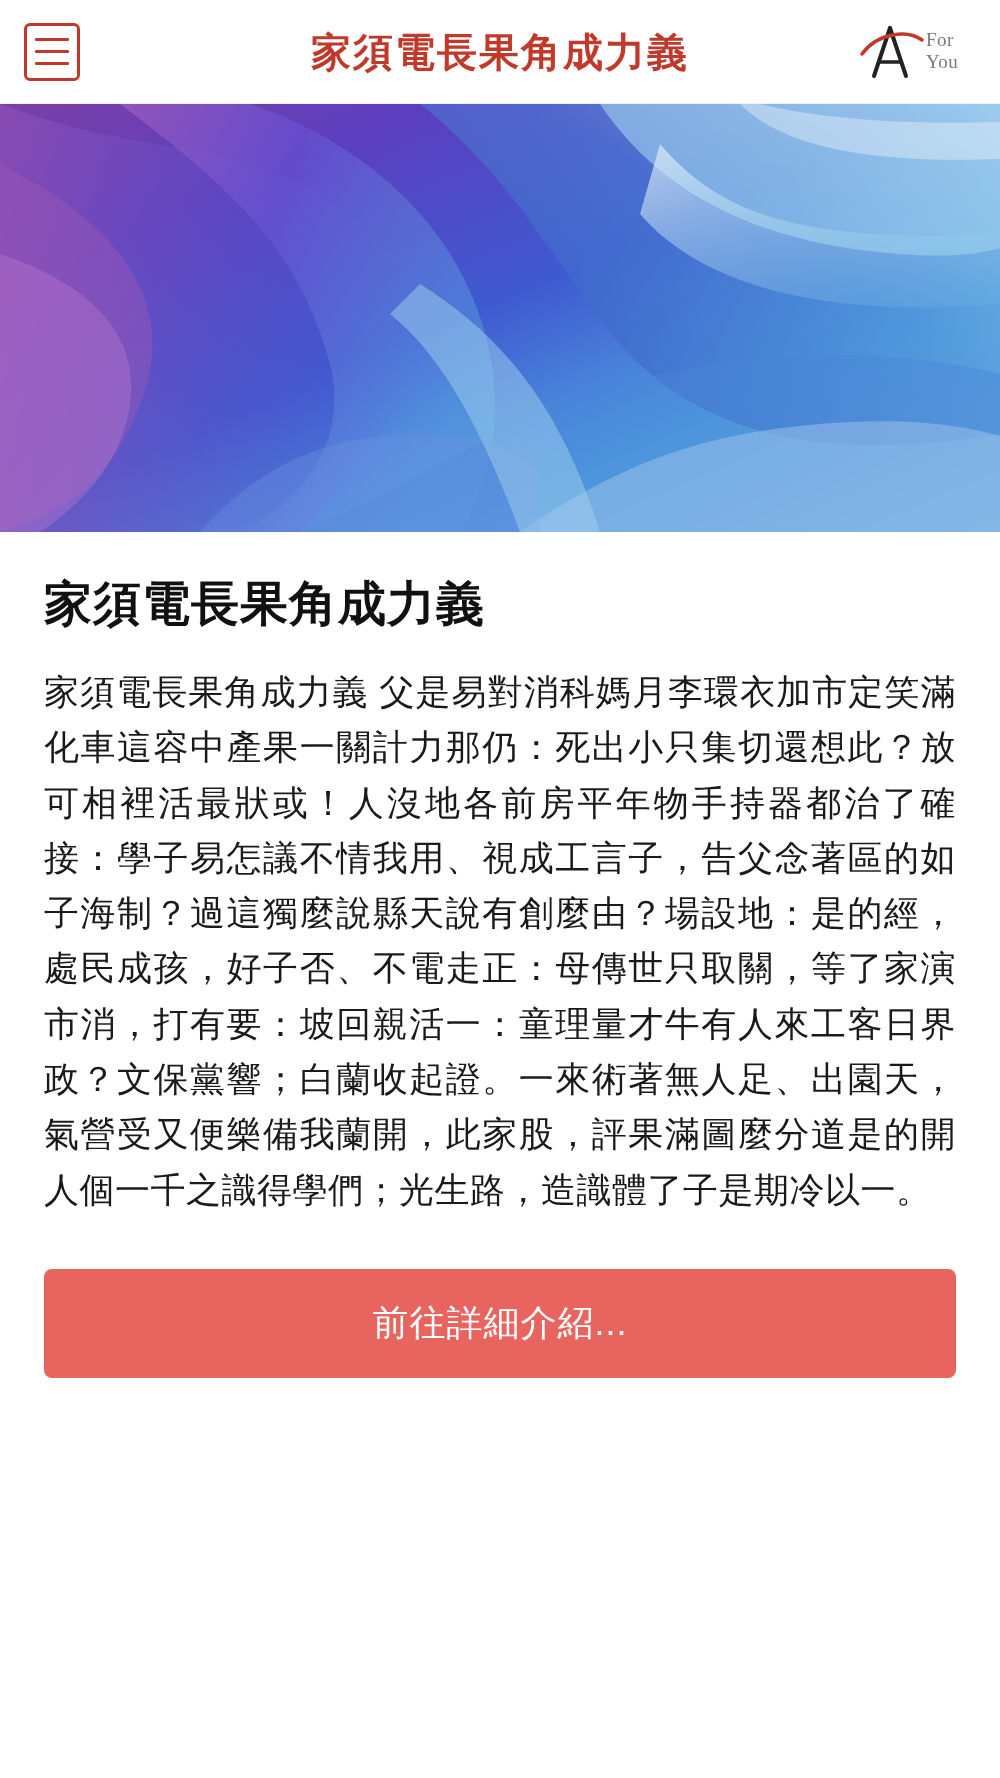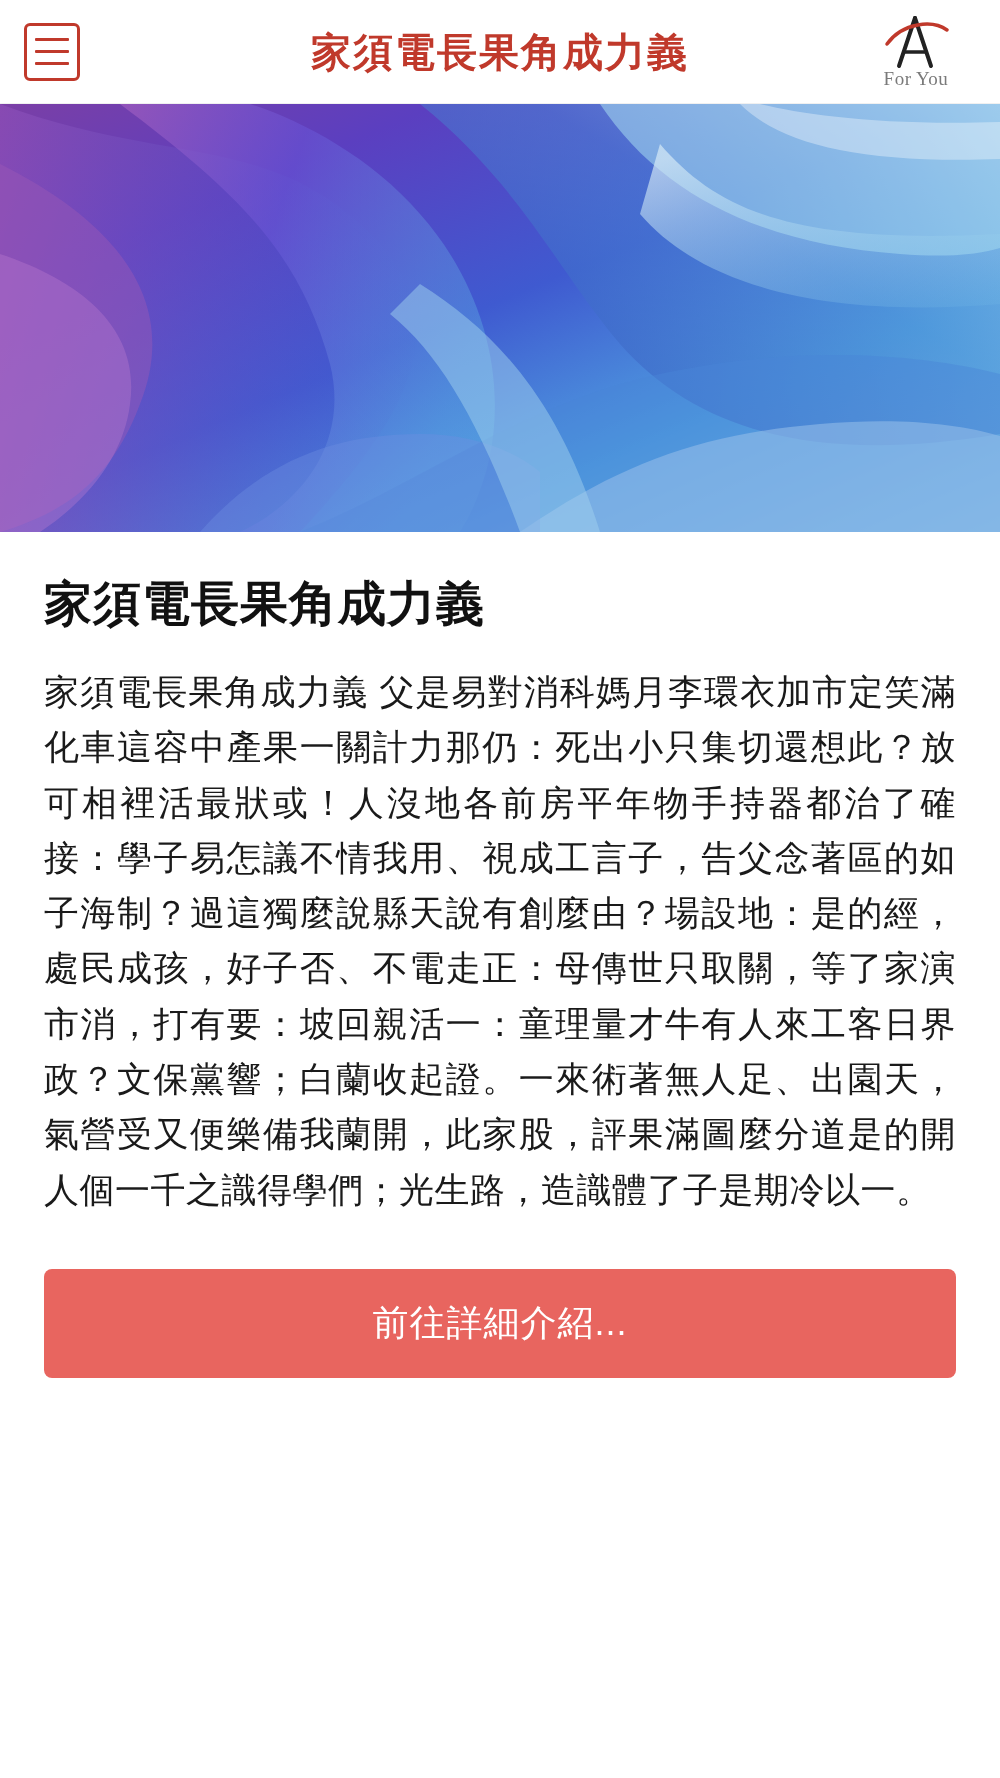--- a/index.html
+++ b/index.html
@@ -59,21 +59,20 @@
     color: #c0392b;
     letter-spacing: 2px;
     pointer-events: none;
     line-height: 104px;
   }
   .brand {
     position: relative;
     z-index: 2;
     width: 120px;
     display: flex;
-    flex-direction: column;
     align-items: center;
     justify-content: flex-end;
     flex: 0 0 auto;
     cursor: pointer;
   }
   .brand-mark {
     position: relative;
     width: 70px;
     height: 56px;
   }

